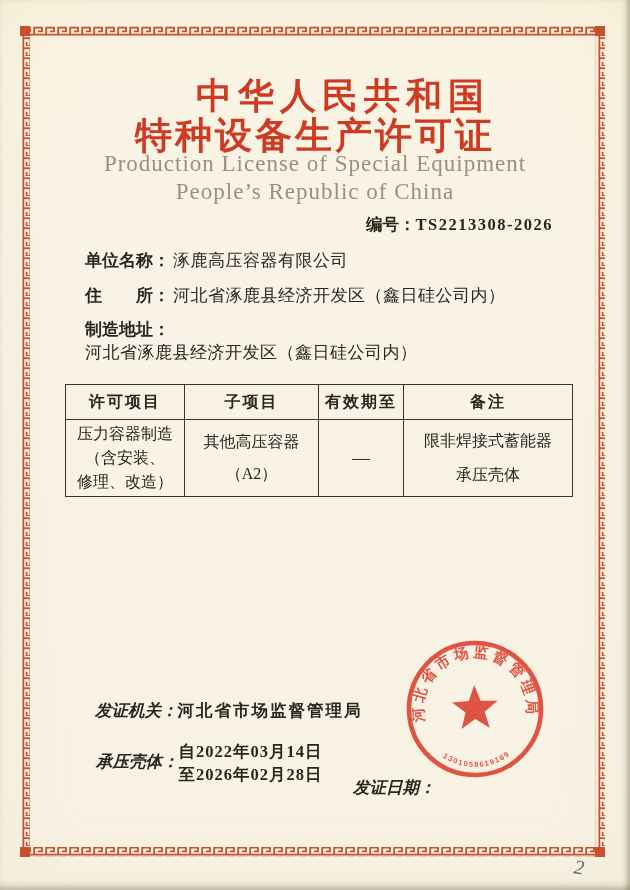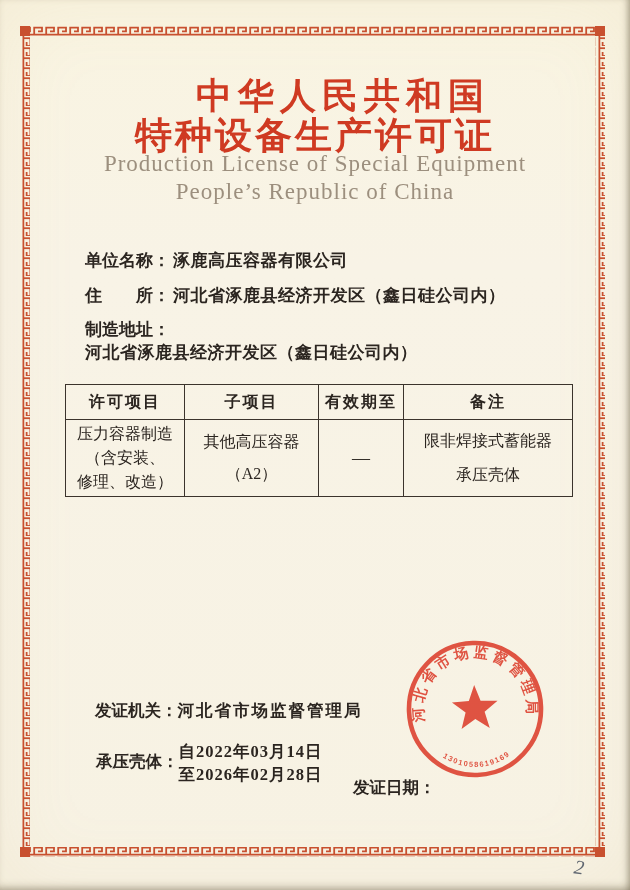--- a/index.html
+++ b/index.html
@@ -17,21 +17,21 @@
   .title-cn{font-weight:700;color:#cf3a22;letter-spacing:6px;}
   .title-cn1{top:72px;font-size:36px;padding-left:28px;}
   .title-cn2{top:111px;font-size:37px;letter-spacing:3px;}
   .title-en{color:#9c8f7e;font-size:23px;letter-spacing:1px;}
   .title-en1{top:151px;}
   .title-en2{top:179px;}
   .license-no{left:366px;top:214px;font-size:16.5px;font-weight:600;}
   .license-no .val{letter-spacing:1.5px;font-family:"Liberation Serif",serif;}
   .field-row{left:85px;display:flex;font-size:17px;}
   .field-row .lbl{font-weight:700;width:88px;flex:none;}
-  .field-row .val{font-weight:700;letter-spacing:.5px;}
+  .field-row .val{font-weight:400;letter-spacing:.5px;}
   .row-unit{top:249px;}
   .row-addr{top:284px;}
   .row-mfg{top:318px;flex-direction:column;}
   .approval{left:117px;top:350px;font-size:17px;font-weight:700;letter-spacing:.5px;}
   table.lic{
     position:absolute;left:65px;top:384px;width:503px;
     border-collapse:collapse;table-layout:fixed;
     font-size:16px;
   }
   table.lic th,table.lic td{
@@ -39,21 +39,21 @@
     padding:0;white-space:pre-line;
   }
   table.lic th{height:30px;font-weight:700;letter-spacing:2px;}
   table.lic td{height:76px;font-weight:400;margin-top:16px;}
   .c1{width:118px;line-height:24px;}
   .c2{width:133px;line-height:32px;}
   .c3{width:84px;}
   .c4{width:168px;line-height:34px;}
   .dash{font-size:18px;}
   .footer-row{display:flex;font-size:16.5px;}
-  .footer-row .lbl{font-weight:700;flex:none;}
+  .footer-row .lbl{font-weight:700;flex:none;font-style:italic;}
   .footer-row .val{font-weight:600;letter-spacing:2px;}
   .row-issuer{left:95px;top:700px;}
   .row-validity{left:96px;top:740px;}
   .row-validity .lbl{margin-top:11px;}
   .validity-dates div{line-height:23px;font-weight:600;letter-spacing:1px;}
   .row-issuedate{left:353px;top:777px;}
   .row-issuedate .val{letter-spacing:1px;}
   .seal{left:399px;top:633px;width:152px;height:152px;}
   .handwritten{left:574px;top:856px;font-size:20px;color:#5f6670;
     font-style:italic;transform:rotate(8deg);font-weight:500;}
@@ -81,20 +81,23 @@
     <rect x="575" y="0" width="10" height="10" fill="#c8502f"></rect>
     <rect x="0" y="821" width="10" height="10" fill="#c8502f"></rect>
     <rect x="575" y="821" width="10" height="10" fill="#c8502f"></rect>
   </svg>
 
   <div class="abs center title-cn title-cn1">中华人民共和国</div>
   <div class="abs center title-cn title-cn2">特种设备生产许可证</div>
   <div class="abs center title-en title-en1">Production License of Special Equipment</div>
   <div class="abs center title-en title-en2">People’s Republic of China</div>
 
+  <div class="abs license-no">
+    <span class="lbl">编号：</span><span class="val">TS2213308-2026</span>
+  </div>
 
   <div class="abs field-row row-unit">
     <span class="lbl">单位名称：</span>
     <span class="val">涿鹿高压容器有限公司</span>
   </div>
   <div class="abs field-row row-addr">
     <span class="lbl">住　　所：</span>
     <span class="val">河北省涿鹿县经济开发区（鑫日硅公司内）</span>
   </div>
   <div class="abs field-row row-mfg">

